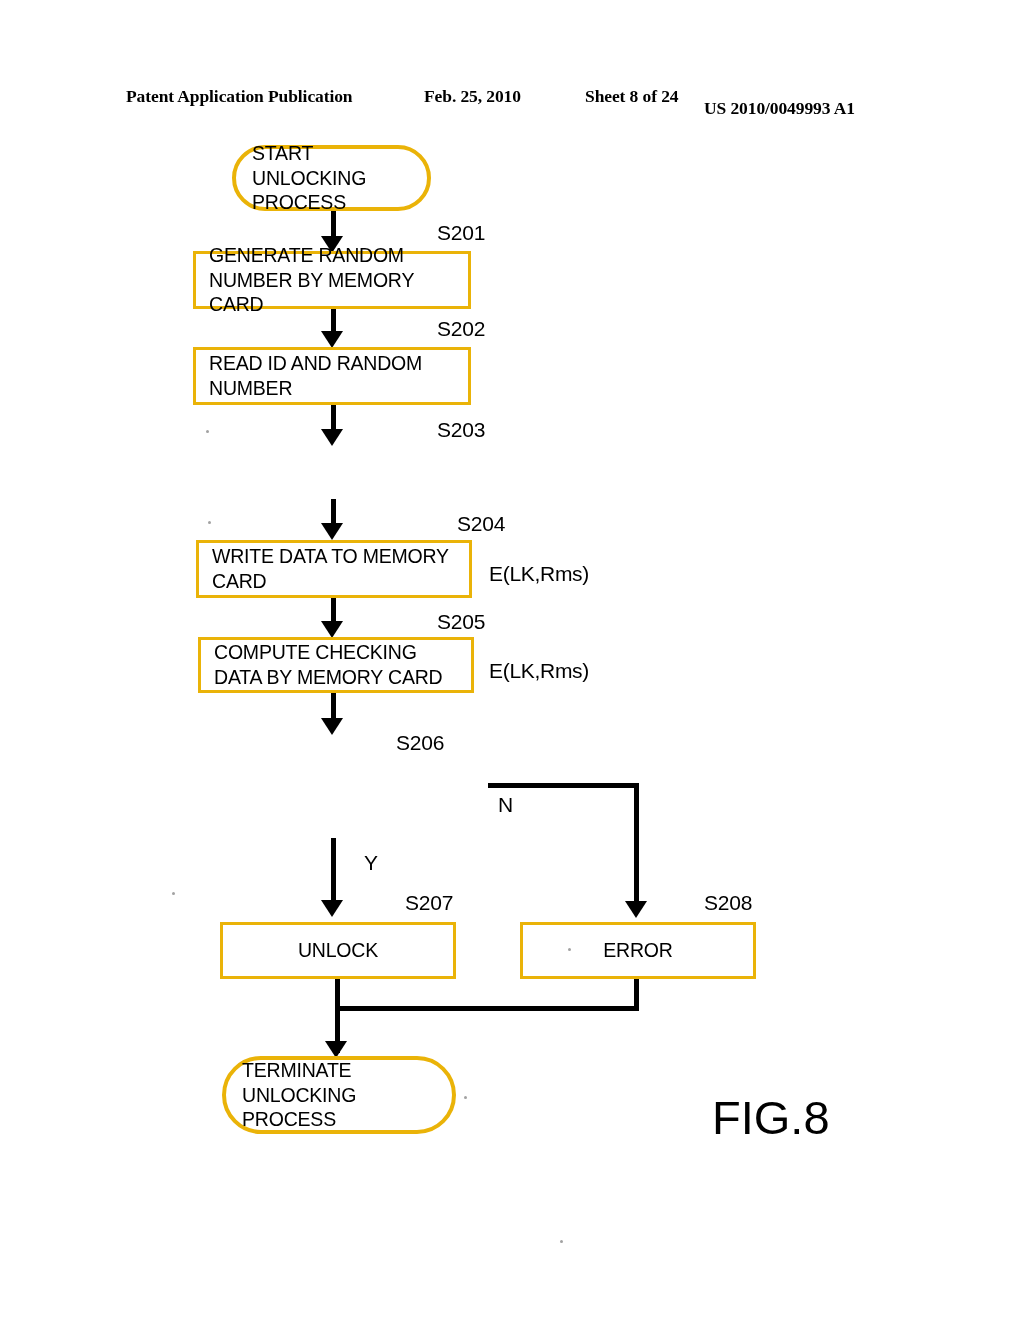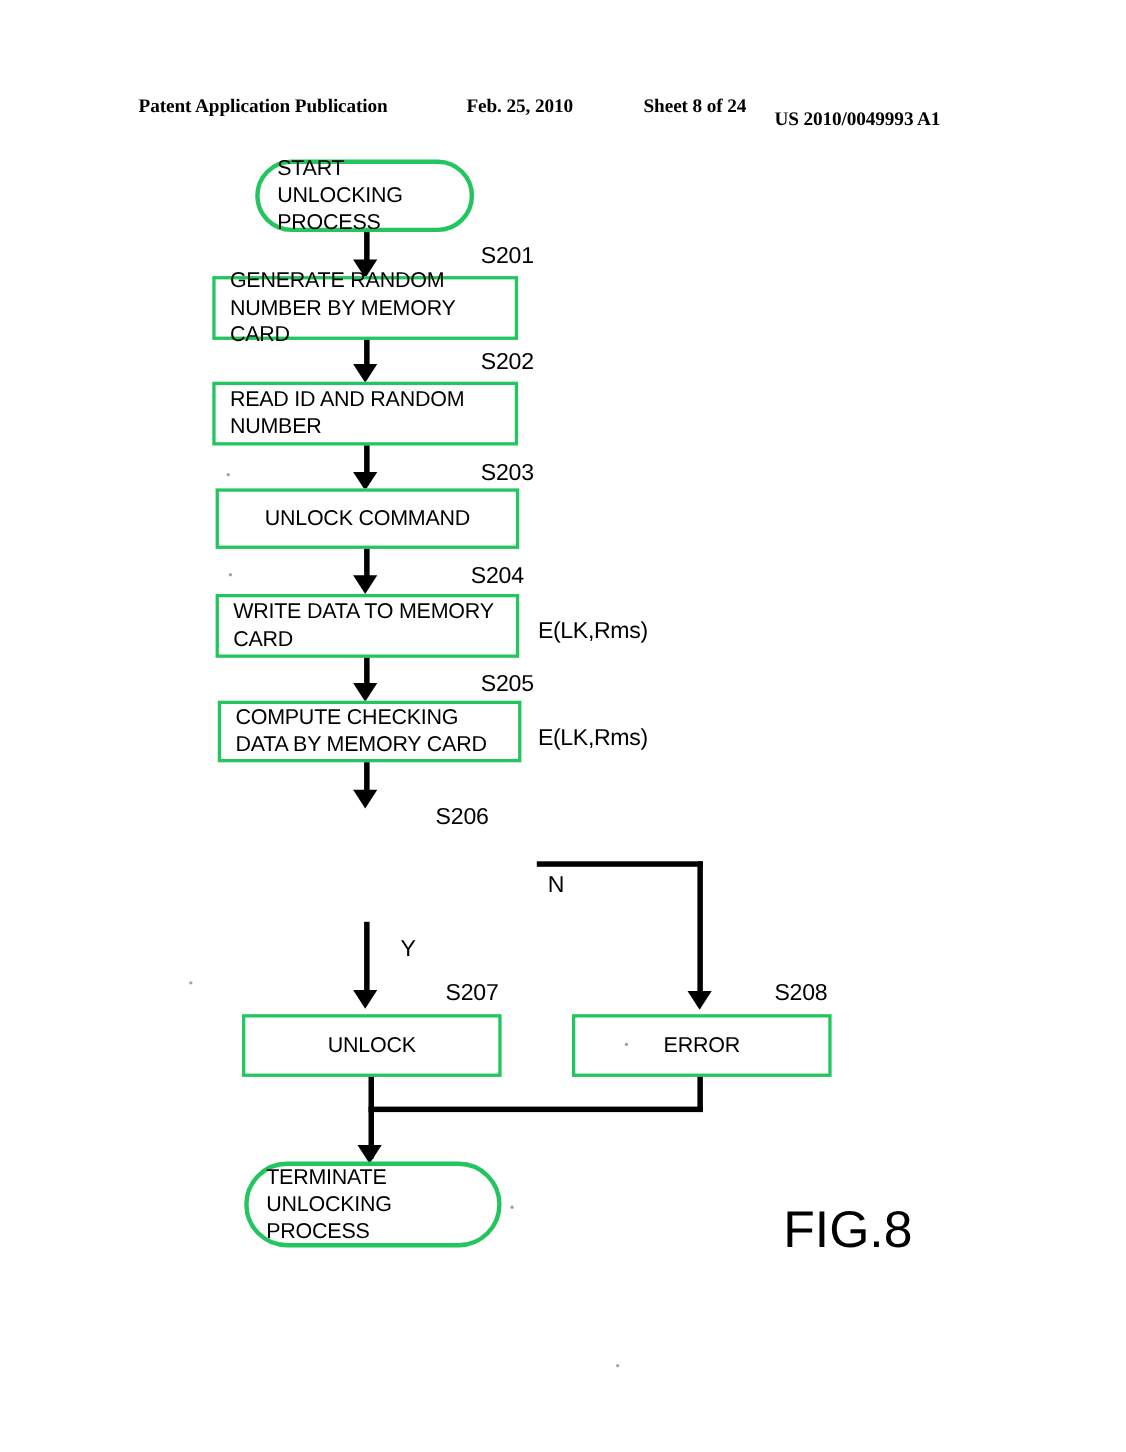--- a/index.html
+++ b/index.html
@@ -42,21 +42,21 @@
     left: 0;
     width: 1024px;
     height: 1320px;
   }
 
   
   .node {
     position: absolute;
     box-sizing: border-box;
     background: #ffffff;
-    border: 3px solid #22c55e;
+    border: 3px solid #eab308;
     display: flex;
     align-items: center;
     font-size: 19.5px;
     line-height: 1.28;
     letter-spacing: -0.2px;
   }
   .node .txt {
     display: block;
     white-space: pre-line;
   }
@@ -188,28 +188,25 @@
   <div class="step-label" style="left:437px; top:317px;">S202</div>
   <div class="node process" style="left:193px; top:347px; width:278px; height:58px;">
     <span class="txt">READ ID AND RANDOM
 NUMBER</span>
   </div>
 
   <div class="conn v" style="left:331px; top:405px; height:32px;"></div>
   <div class="arrowhead" style="left:321px; top:429px;"></div>
 
   <div class="step-label" style="left:437px; top:418px;">S203</div>
-  <div class="node process center" style="left:196px; top:444px; width:276px; height:55px;">
-    <span class="txt">UNLOCK COMMAND</span>
-  </div>
 
   <div class="conn v" style="left:331px; top:499px; height:32px;"></div>
   <div class="arrowhead" style="left:321px; top:523px;"></div>
 
-  <div class="step-label" style="left:428px; top:512px;">S204</div>
+  <div class="step-label" style="left:457px; top:512px;">S204</div>
   <div class="node process" style="left:196px; top:540px; width:276px; height:58px;">
     <span class="txt">WRITE DATA TO MEMORY
 CARD</span>
   </div>
   <div class="annot" style="left:489px; top:562px;">E(LK,Rms)</div>
 
   <div class="conn v" style="left:331px; top:598px; height:30px;"></div>
   <div class="arrowhead" style="left:321px; top:621px;"></div>
 
   <div class="step-label" style="left:437px; top:610px;">S205</div>

